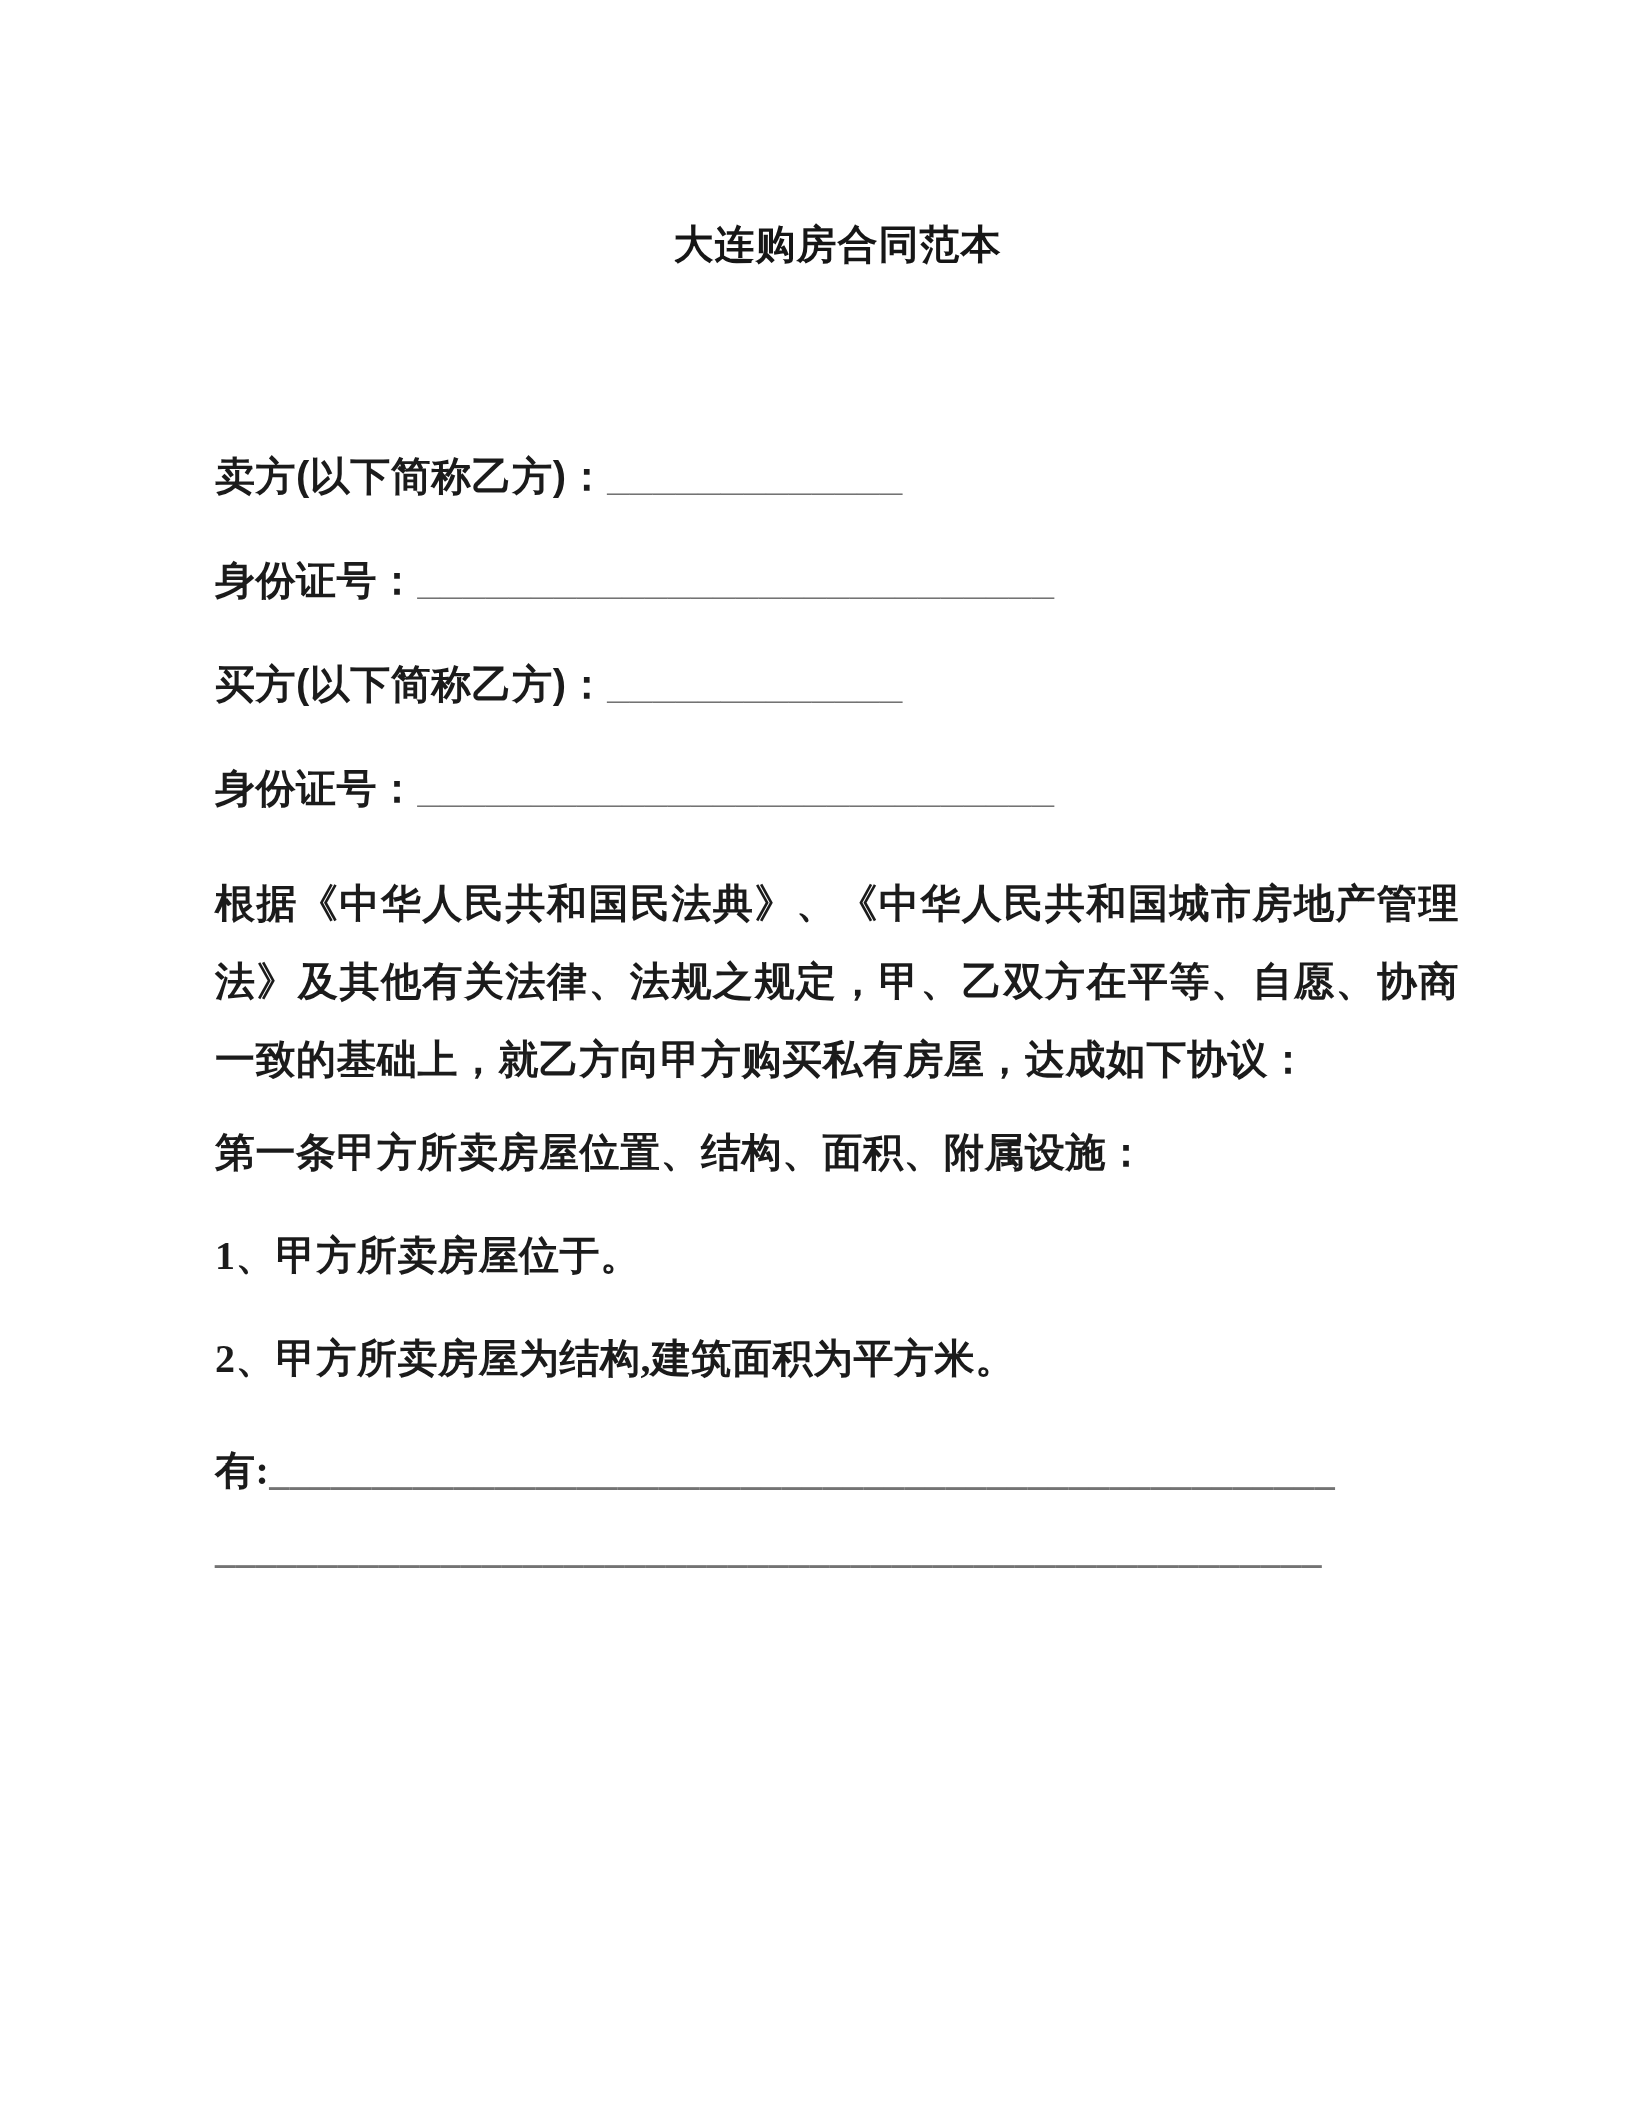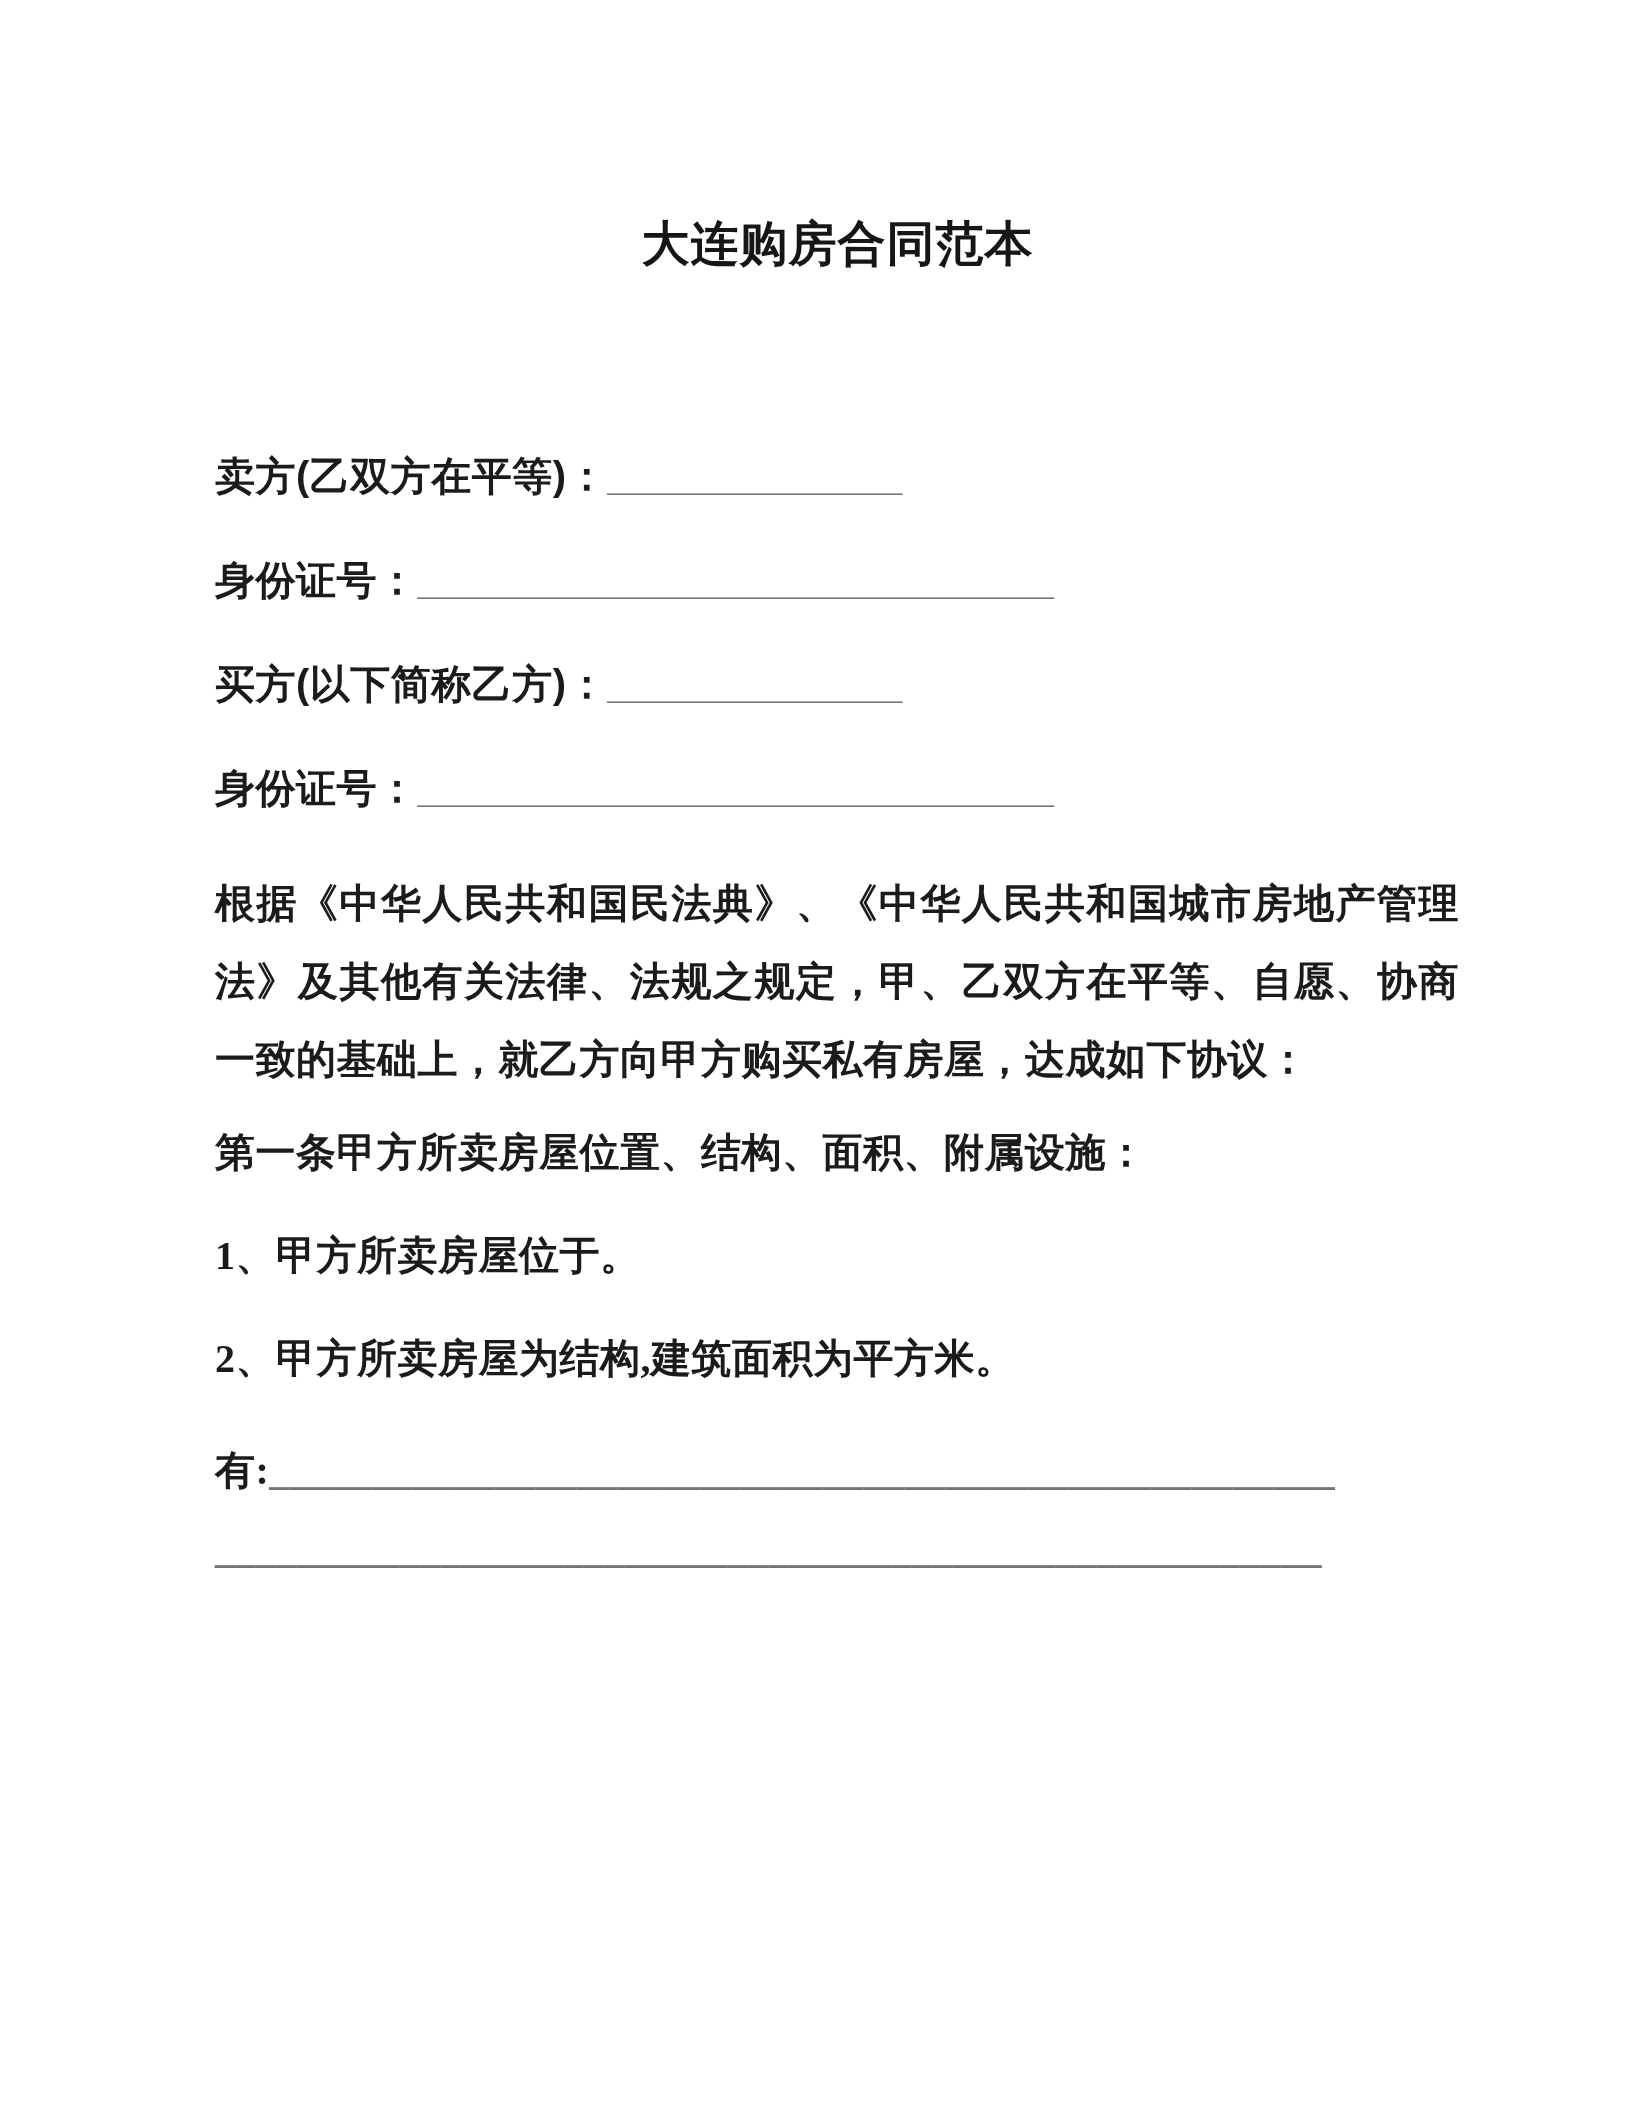--- a/index.html
+++ b/index.html
@@ -18,21 +18,21 @@
     box-sizing: border-box;
     width: 1632px;
     height: 2112px;
     padding: 0 172px 0 215px;
     background: #ffffff;
   }
   .title {
     margin: 212px 0 0 0;
     padding: 0;
     text-align: center;
-    font-size: 48px;
+    font-size: 40px;
     line-height: 64px;
     font-weight: 700;
     letter-spacing: 1px;
     color: #161616;
   }
   .fields {
     margin-top: 172px;
   }
   .doc-text {
     font-size: 40px;
@@ -68,21 +68,21 @@
   }
 </style>
 </head>
 <body>
 
 <div class="page">
 
   <h1 class="title">大连购房合同范本</h1>
 
   <div class="fields doc-text">
-    <p class="field"><span>卖方(乙双方在平等)：</span><span class="blank">_____________</span></p>
+    <p class="field"><span>卖方(以下简称乙方)：</span><span class="blank">_____________</span></p>
 
     <p class="field"><span>身份证号：</span><span class="blank">____________________________</span></p>
 
     <p class="field"><span>买方(以下简称乙方)：</span><span class="blank">_____________</span></p>
 
     <p class="field"><span>身份证号：</span><span class="blank">____________________________</span></p>
   </div>
 
   <p class="para doc-text">根据《中华人民共和国民法典》、《中华人民共和国城市房地产管理法》及其他有关法律、法规之规定，甲、乙双方在平等、自愿、协商一致的基础上，就乙方向甲方购买私有房屋，达成如下协议：</p>
 

